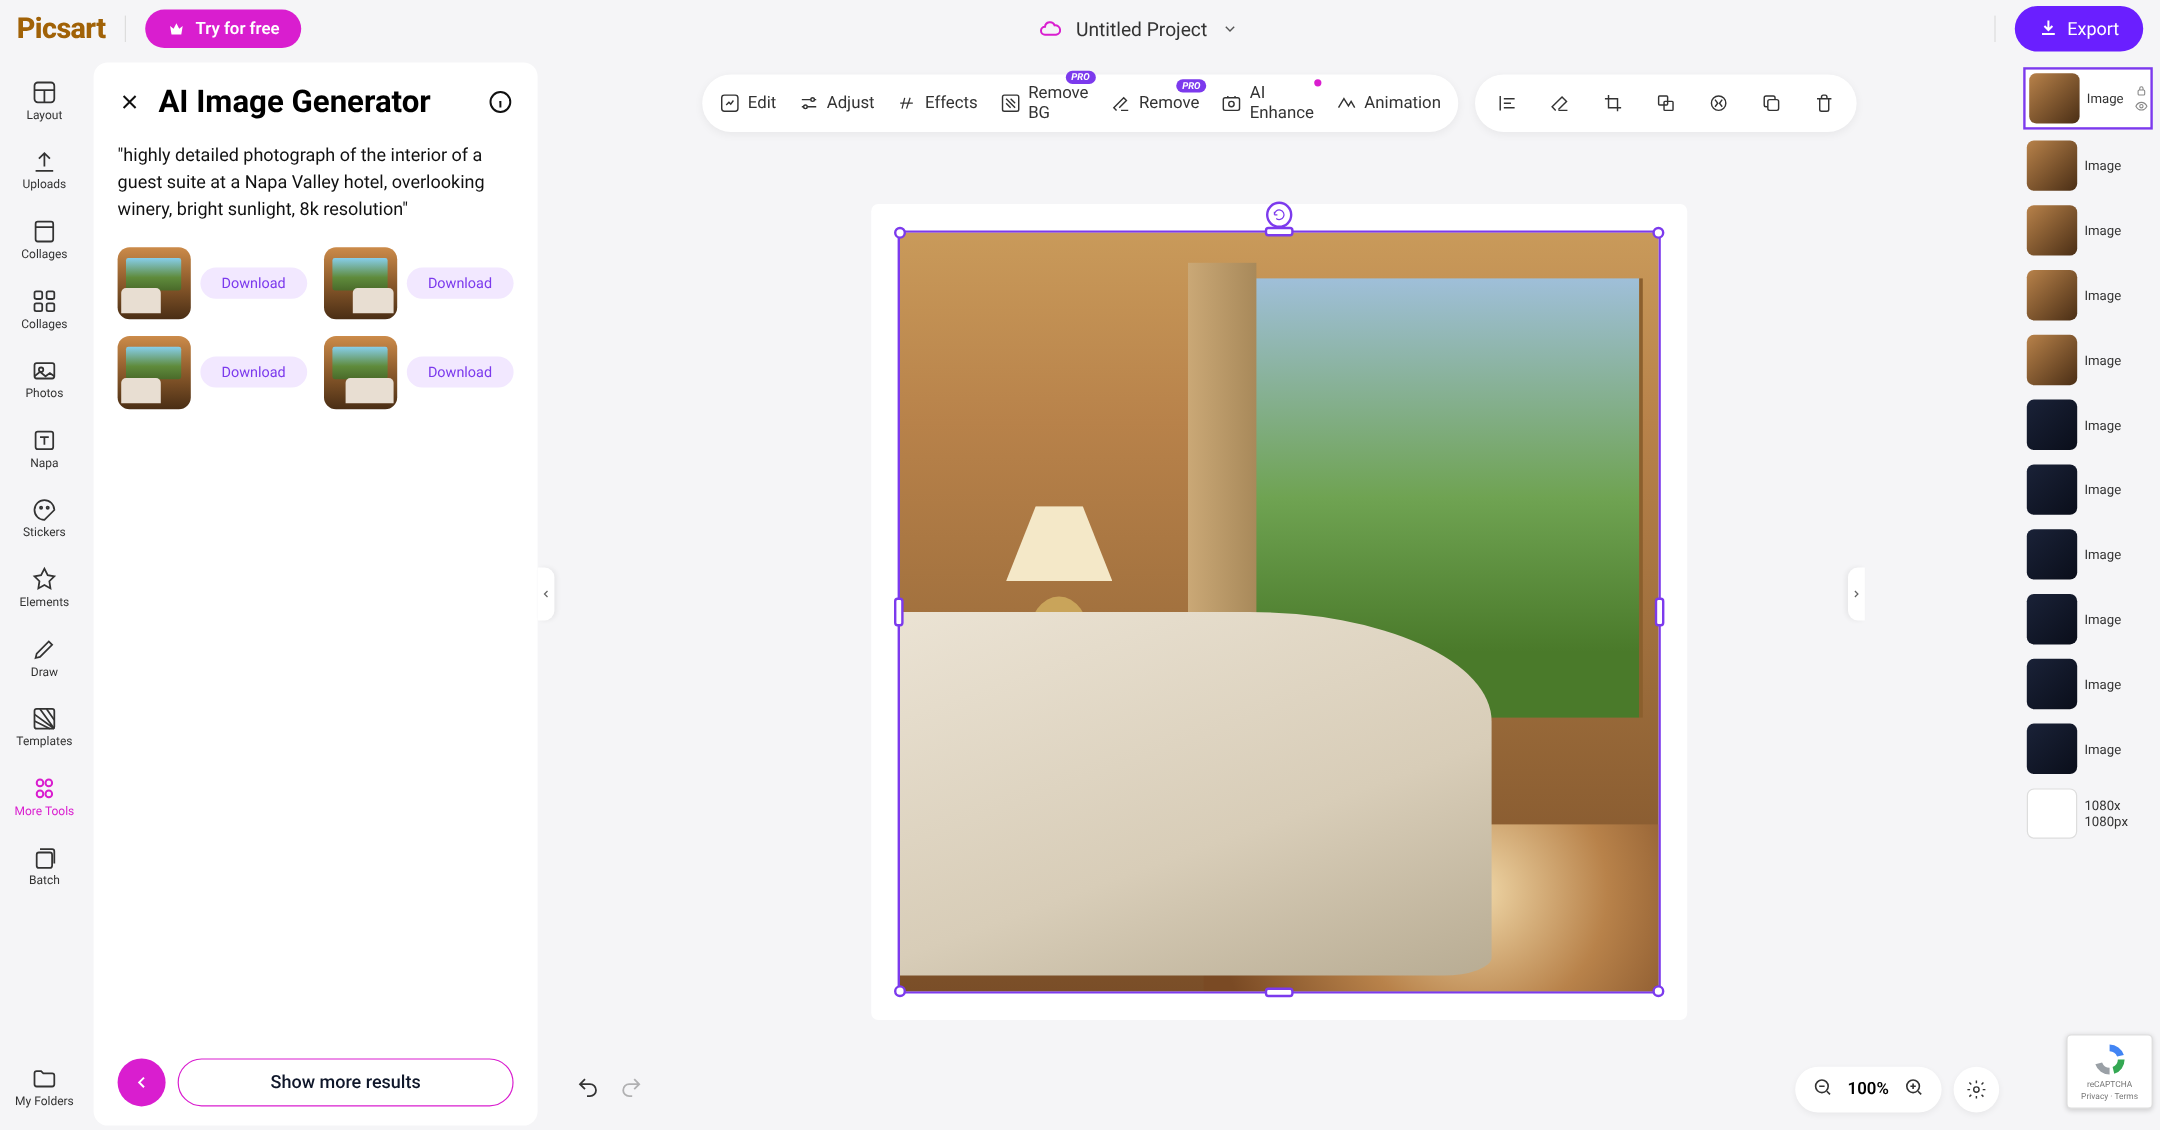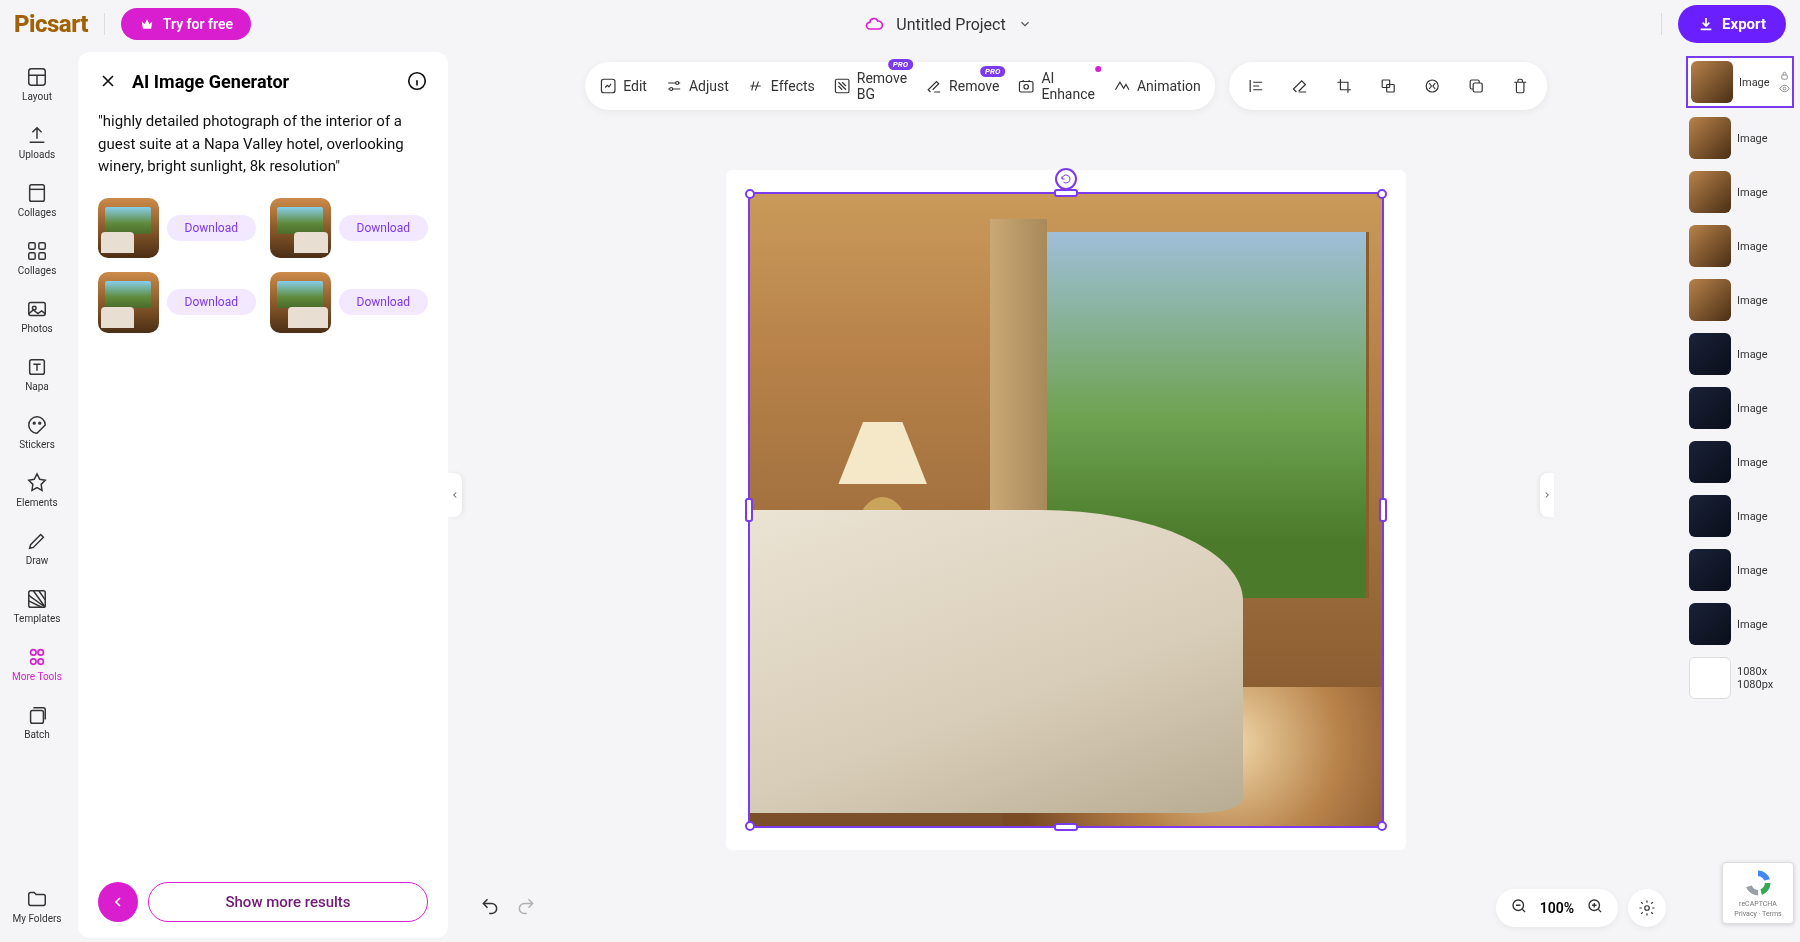--- a/index.html
+++ b/index.html
@@ -6,48 +6,48 @@
 body { background: #f5f5f7; overflow: hidden; width: 1800px; height: 942px; position: relative; }
 
 
 .topbar { height: 48px; display: flex; align-items: center; padding: 0 14px; background: #f5f5f7; }
 .logo { font-size: 24px; font-weight: 800; color: #a16207; letter-spacing: -0.5px; }
 .divider-v { width: 1px; height: 22px; background: #ddd; margin: 0 16px; }
 .try-free { background: #d91ecf; color: #fff; border: none; padding: 8px 18px; border-radius: 20px; font-size: 14px; font-weight: 600; display: flex; align-items: center; gap: 8px; cursor: pointer; }
 .spacer { flex: 1; }
 .project-title { display: flex; align-items: center; gap: 12px; color: #333; font-size: 16px; }
 .cloud-icon { color: #d91ecf; }
-.export-btn { background: #6a1fff; color: #fff; border: none; padding: 10px 20px; border-radius: 20px; font-size: 15px; font-weight: 700; display: flex; align-items: center; gap: 8px; cursor: pointer; }
+.export-btn { background: #6a1fff; color: #fff; border: none; padding: 10px 20px; border-radius: 20px; font-size: 15px; font-weight: 400; display: flex; gap: 8px; cursor: pointer; }
 
 
 .main { display: flex; height: calc(100% - 48px); }
 
 
 .leftnav { width: 74px; background: #f5f5f7; display: flex; flex-direction: column; align-items: center; padding: 8px 0; gap: 2px; }
 .nav-item { display: flex; flex-direction: column; align-items: center; gap: 3px; padding: 10px 9px; width: 100%; cursor: pointer; color: #333; }
 .nav-item.active { color: #d91ecf; }
 .nav-item .label { font-size: 10px; }
 .nav-spacer { flex: 1; }
 
 
 .sidepanel { width: 370px; background: #fff; border-radius: 12px; margin: 4px; position: relative; display: flex; flex-direction: column; }
 .sp-header { display: flex; align-items: center; padding: 18px 20px; gap: 14px; }
-.sp-title { font-size: 18px; font-weight: 700; flex: 1; }
+.sp-title { font-size: 26px; font-weight: 700; flex: 1; }
 .sp-close, .sp-info { cursor: pointer; color: #333; display: flex; }
 .sp-body { padding: 0 20px; flex: 1; overflow: auto; }
 .prompt-text { font-size: 15px; line-height: 1.5; color: #111; margin-bottom: 20px; }
 .result-grid { display: grid; grid-template-columns: 1fr 1fr; gap: 14px 14px; }
 .result-item { display: flex; align-items: center; gap: 8px; }
 .result-thumb { width: 100%; aspect-ratio: 1; border-radius: 10px; background: linear-gradient(180deg,#cc8b4a 0%,#8b5a2b 50%,#4a2e15 100%); position: relative; overflow: hidden; }
 .rt-window { position: absolute; left: 12%; top: 15%; width: 76%; height: 45%; background: linear-gradient(180deg,#87ceeb 0%,#5f8b3c 60%, #4a6b2a 100%); border-radius: 2px; }
 .rt-bed { position: absolute; left: 5%; bottom: 8%; width: 55%; height: 35%; background: #e8ded2; border-radius: 4px 4px 0 0; }
 .dl-btn { background: #f2e8ff; color: #7c3aed; border: none; padding: 6px 18px; border-radius: 16px; font-size: 12px; cursor: pointer; }
 .sp-footer { padding: 16px 20px; display: flex; gap: 10px; align-items: center; }
 .back-circle { width: 40px; height: 40px; border-radius: 50%; background: #d91ecf; display: flex; align-items: center; justify-content: center; cursor: pointer; color: #fff; }
-.show-more { flex: 1; border: 1.5px solid #d91ecf; color: #701a75; background: #fff; padding: 10px; border-radius: 22px; font-size: 15px; font-weight: 500; cursor: pointer; }
+.show-more { flex: 1; border: 1.5px solid #d91ecf; color: #0f172a; background: #fff; padding: 10px; border-radius: 22px; font-size: 15px; font-weight: 500; cursor: pointer; }
 .collapse-handle { position: absolute; right: -14px; top: 50%; transform: translateY(-50%); width: 14px; height: 44px; background: #fff; border-radius: 0 8px 8px 0; display: flex; align-items: center; justify-content: center; cursor: pointer; color: #666; box-shadow: 2px 0 4px rgba(0,0,0,0.06);}
 
 
 .canvas-area { flex: 1; position: relative; display: flex; align-items: center; justify-content: center; }
 .top-toolbars { position: absolute; top: 14px; left: 50%; transform: translateX(-50%); display: flex; gap: 14px; }
 .tb { background: #fff; border-radius: 24px; padding: 8px 14px; display: flex; align-items: center; gap: 18px; box-shadow: 0 2px 8px rgba(0,0,0,0.06); }
 .tb-item { display: flex; align-items: center; gap: 6px; font-size: 14px; color: #333; cursor: pointer; position: relative; }
 .pro-badge { position: absolute; top: -11px; right: -6px; background: #7c3aed; color: #fff; font-size: 8px; padding: 1px 5px; border-radius: 6px; font-weight: 700; font-style: italic; }
 .dot-badge { position: absolute; top: -4px; right: -6px; width: 6px; height: 6px; border-radius: 50%; background: #d91ecf; }
 .tb2 .tb-item { padding: 4px; }

